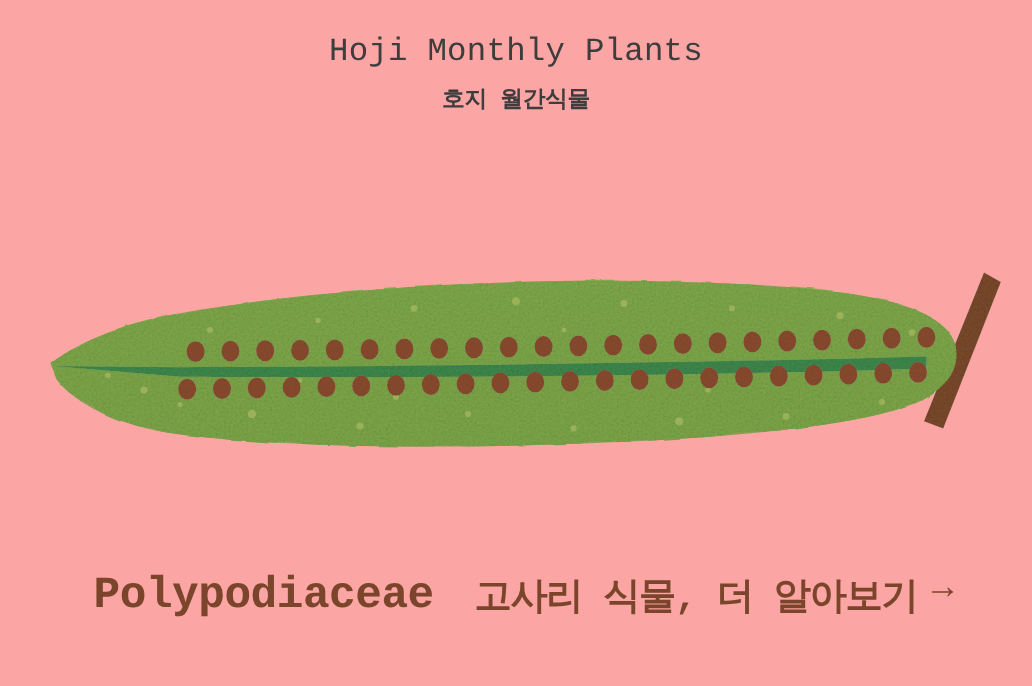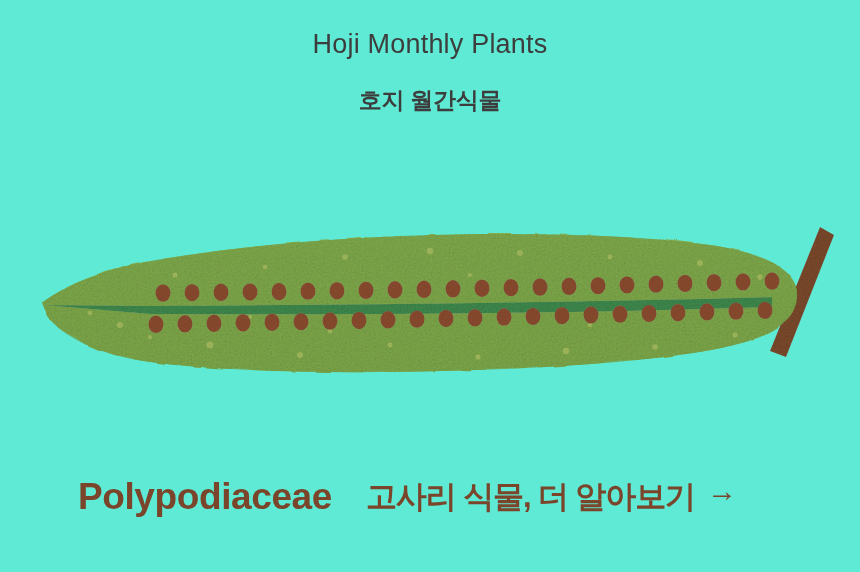--- a/index.html
+++ b/index.html
@@ -11,46 +11,47 @@
     height: 572px;
     background: #ffffff;
     font-family: "Liberation Sans", sans-serif;
     overflow: hidden;
     position: relative;
   }
 
   .card {
     position: absolute;
     inset: 0;
-    background: #5eead4;
+    background: #fca5a5;
+    font-family: Liberation Mono, monospace;
   }
 
   
   .header {
     position: absolute;
     top: 0;
     left: 0;
     width: 860px;
     text-align: center;
     padding-top: 28px;
   }
   .title {
     font-size: 27px;
     font-weight: 400;
     letter-spacing: 0.2px;
     color: #3d3d3d;
     line-height: 1.25;
     margin: 0;
   }
   .subtitle {
-    font-size: 23px;
+    font-size: 19px;
     font-weight: 700;
     color: #3d3d3d;
     line-height: 1.3;
-    margin: 24px 0 0 0;
+    margin: 9px 0 0 0;
     letter-spacing: -0.3px;
   }
 
   
   .illustration {
     position: absolute;
     left: 0;
     top: 205px;
     width: 860px;
     height: 200px;

